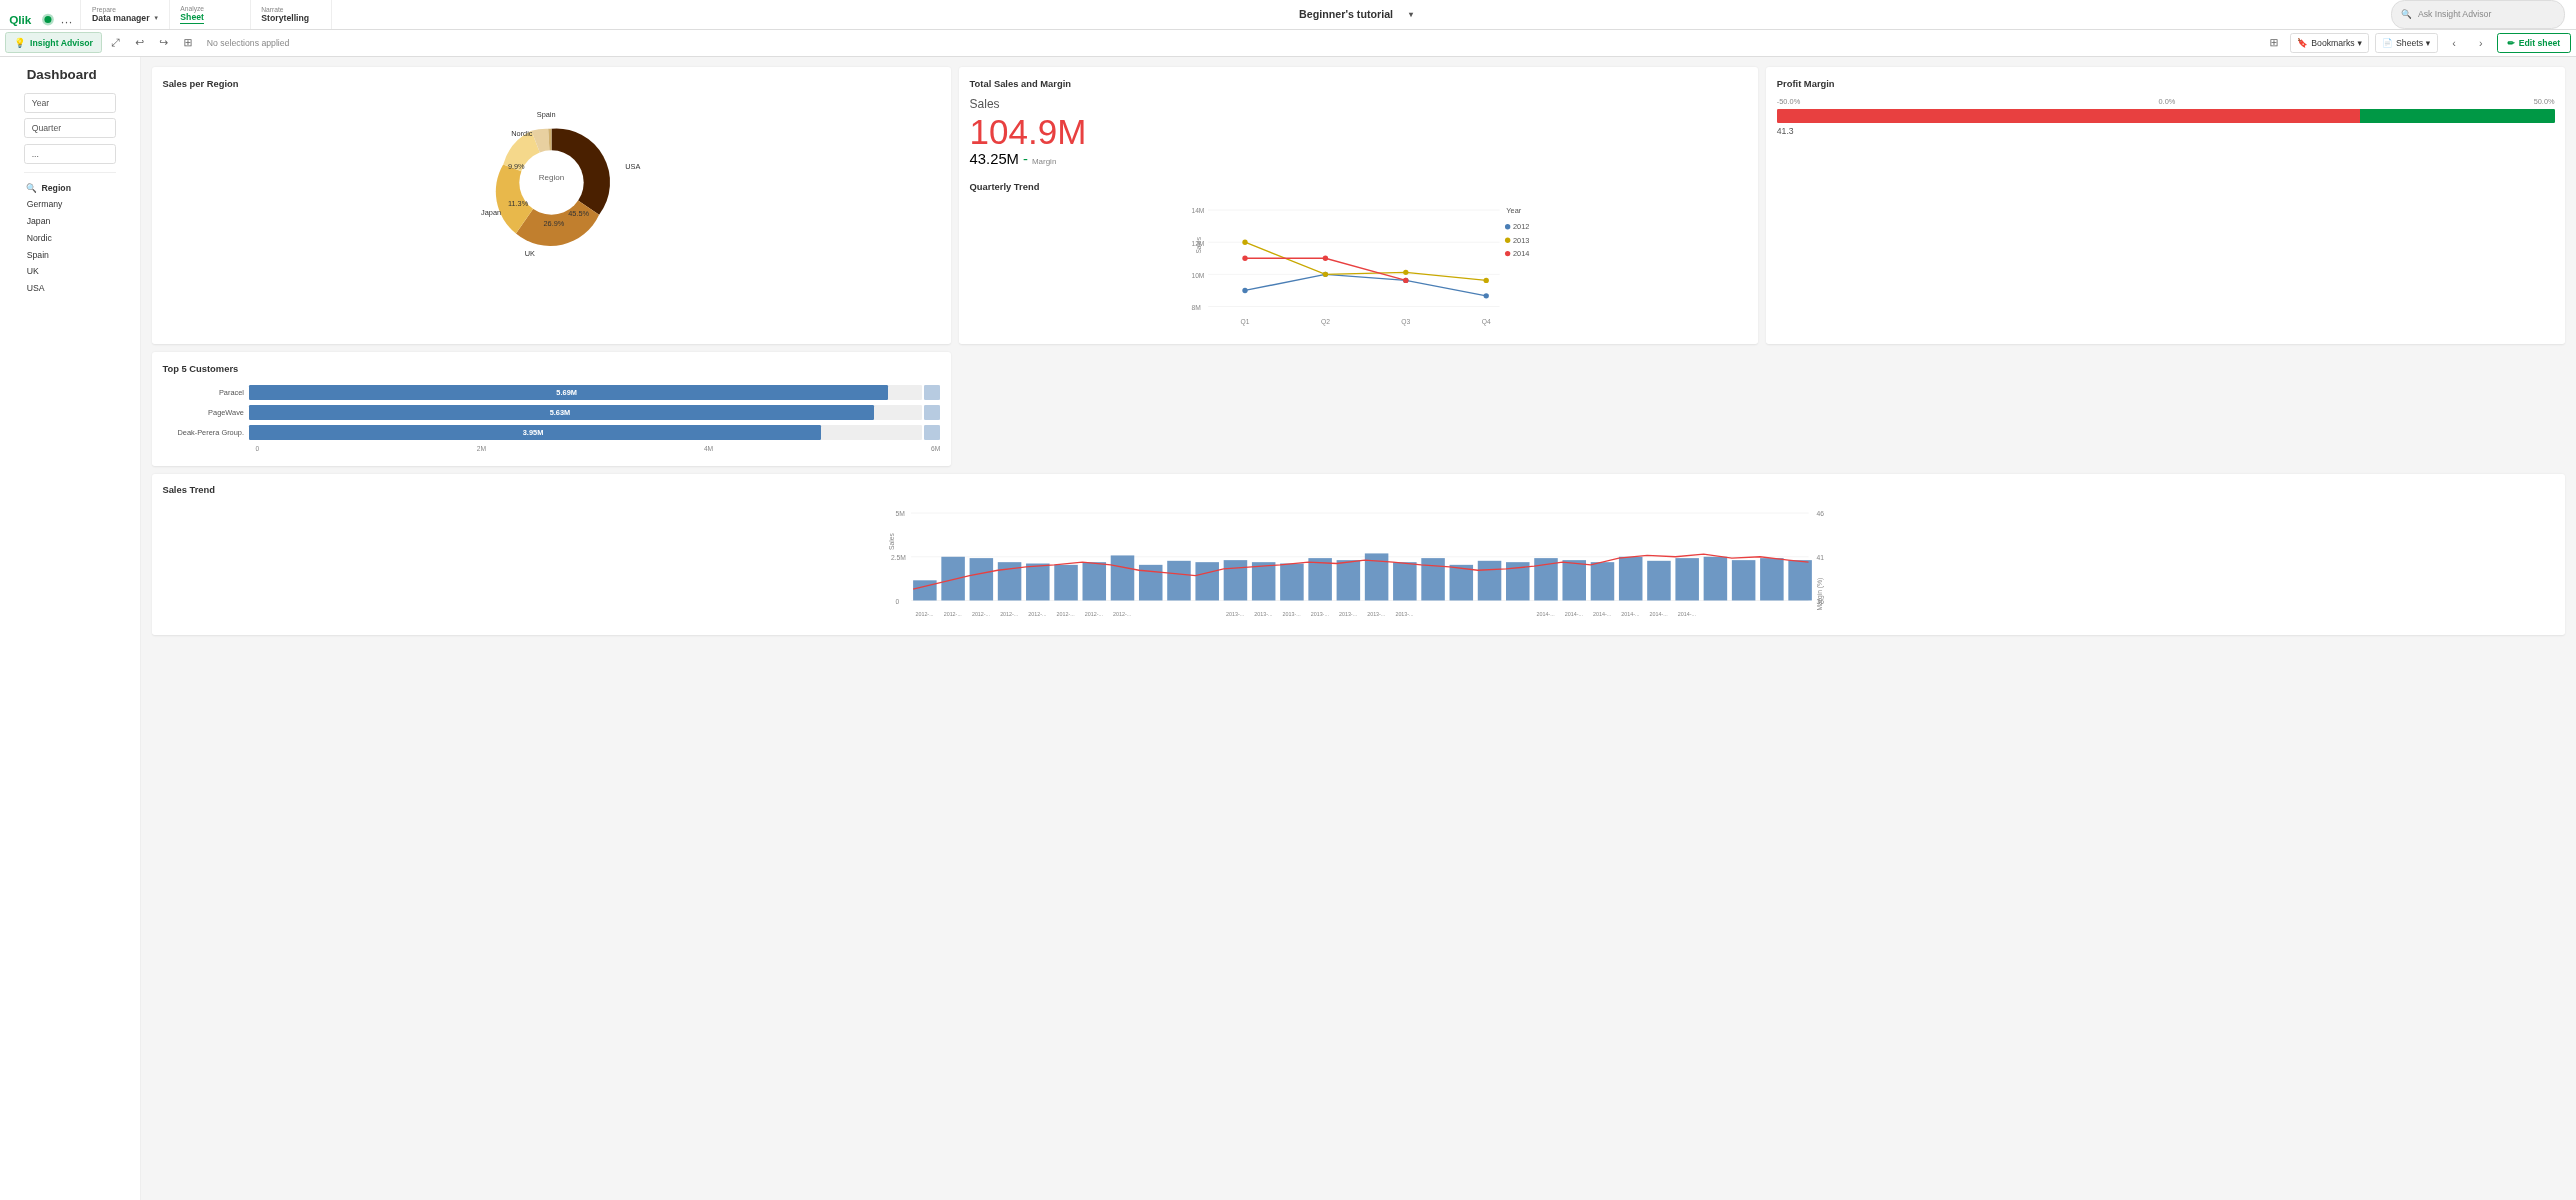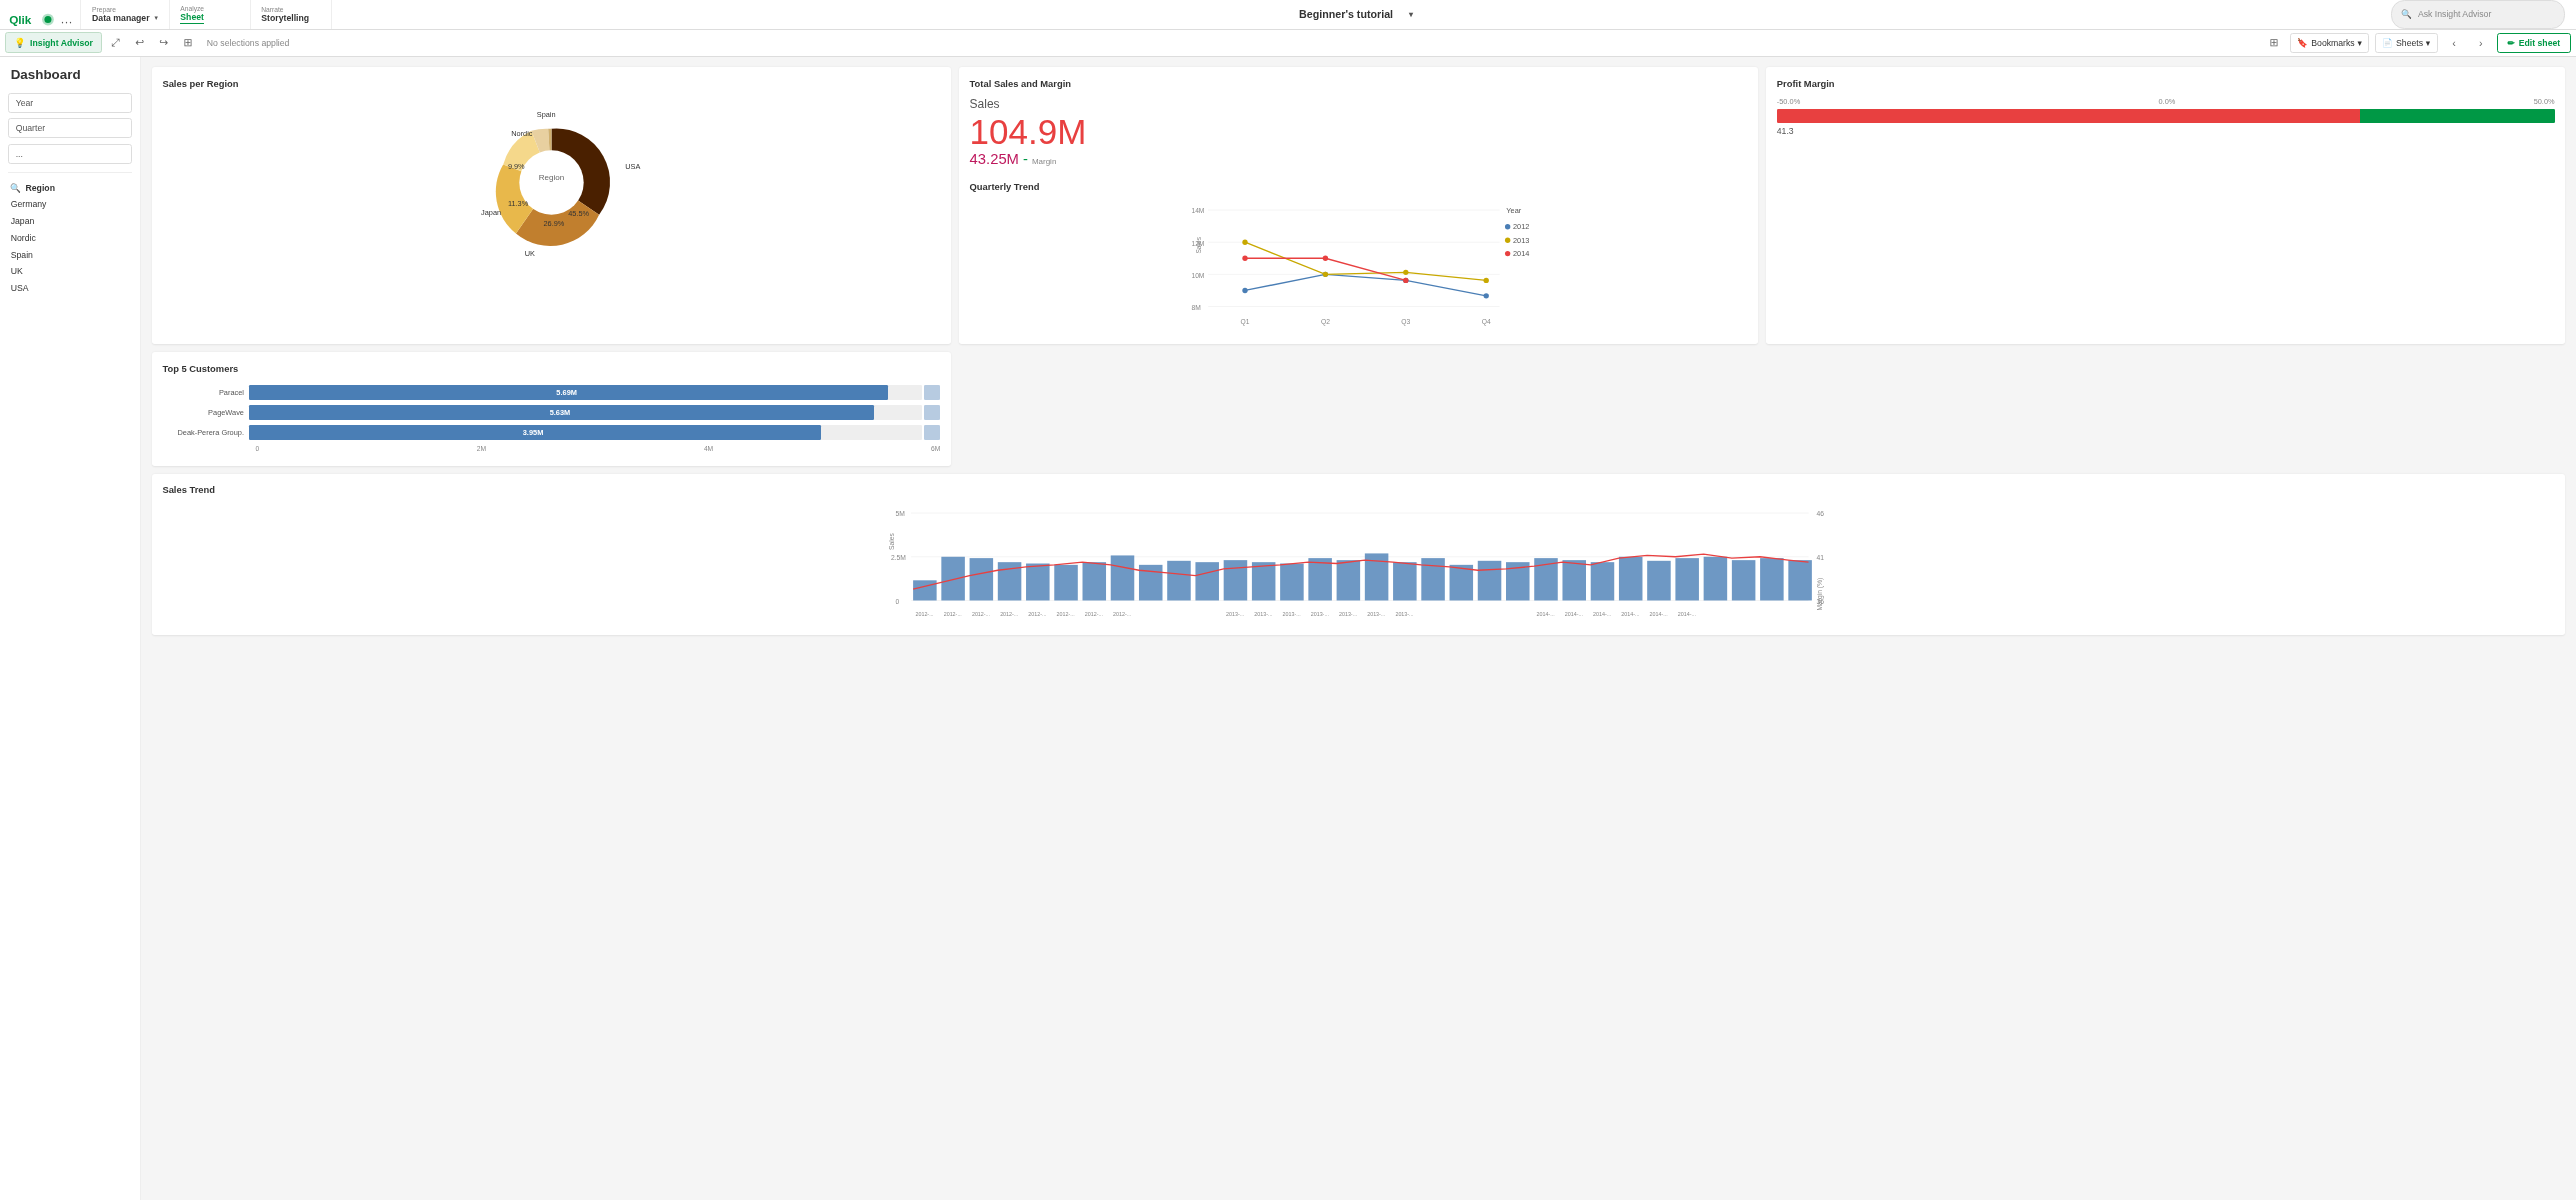--- a/index.html
+++ b/index.html
@@ -66,21 +66,21 @@
       color: #009845; font-weight: 600; cursor: pointer; font-size: 8.7px;
     }
     .edit-icon { color: #009845; }
 
     
     .main-layout { display: flex; height: calc(100vh - 56px); overflow: hidden; }
 
     
     .sidebar {
       width: 141px; min-width: 141px; background: #fff; border-right: 0.7px solid #eee;
-      display: flex; flex-direction: column; padding: 8px 0; overflow-y: auto;
+      display: flex; flex-direction: column; padding: 8px 16px; overflow-y: auto;
     }
     .sidebar-title { font-size: 13.4px; font-weight: 600; padding: 2.7px 10.7px 8px; color: #333; }
     .sidebar-filter {
       margin: 2.7px 8px; padding: 4px 6.7px; border: 0.7px solid #ddd; border-radius: 2.7px;
       background: #fff; font-size: 8.7px; color: #555; cursor: pointer;
     }
     .sidebar-divider { height: 0.7px; background: #eee; margin: 5.4px 8px; }
     .sidebar-section-title {
       display: flex; align-items: center; gap: 4px; padding: 5.4px 10.7px 2.7px;
       font-weight: 700; font-size: 8.7px; color: #333;
@@ -119,21 +119,21 @@
     .bar-label { width: 87px; text-align: right; font-size: 7.4px; color: #555; padding-right: 5.4px; flex-shrink: 0; }
     .bar-wrap { flex: 1; background: #eee; border-radius: 1.3px; position: relative; height: 14.8px; }
     .bar-fill { height: 100%; background: #4a7eb5; border-radius: 1.3px; display: flex; align-items: center; justify-content: center; }
     .bar-value { font-size: 7.4px; color: #fff; padding-right: 4px; font-weight: 600; white-space: nowrap; }
     .bar-mini { width: 16px; background: #4a7eb5; margin-left: 2.7px; border-radius: 1.3px; flex-shrink: 0; height: 14.8px; opacity: 0.4; }
     .bar-axis { display: flex; justify-content: space-between; font-size: 6.7px; color: #888; margin-top: 2.7px; padding-left: 93px; }
 
     
     .sales-big { font-size: 35px; font-weight: 400; color: #e84040; line-height: 1; margin-bottom: 2.7px; }
     .sales-margin { display: flex; align-items: baseline; gap: 4px; margin-top: 2.7px; }
-    .margin-val { font-size: 14.8px; color: #be185d; font-weight: 400; }
+    .margin-val { font-size: 14.8px; color: #000000; font-weight: 400; }
     .margin-dash { font-size: 14.8px; color: #009845; }
     .margin-label { font-size: 8px; color: #888; }
 
     
     .profit-bar-container { margin-top: 8px; }
     .profit-axis { display: flex; justify-content: space-between; font-size: 7.4px; color: #888; margin-bottom: 2.7px; }
     .profit-bar { height: 14.8px; display: flex; border-radius: 1.3px; overflow: hidden; }
     .profit-red { background: #e84040; flex: 3; }
     .profit-green { background: #009845; flex: 1; }
     .profit-pct { font-size: 8.7px; color: #555; margin-top: 2.7px; }

